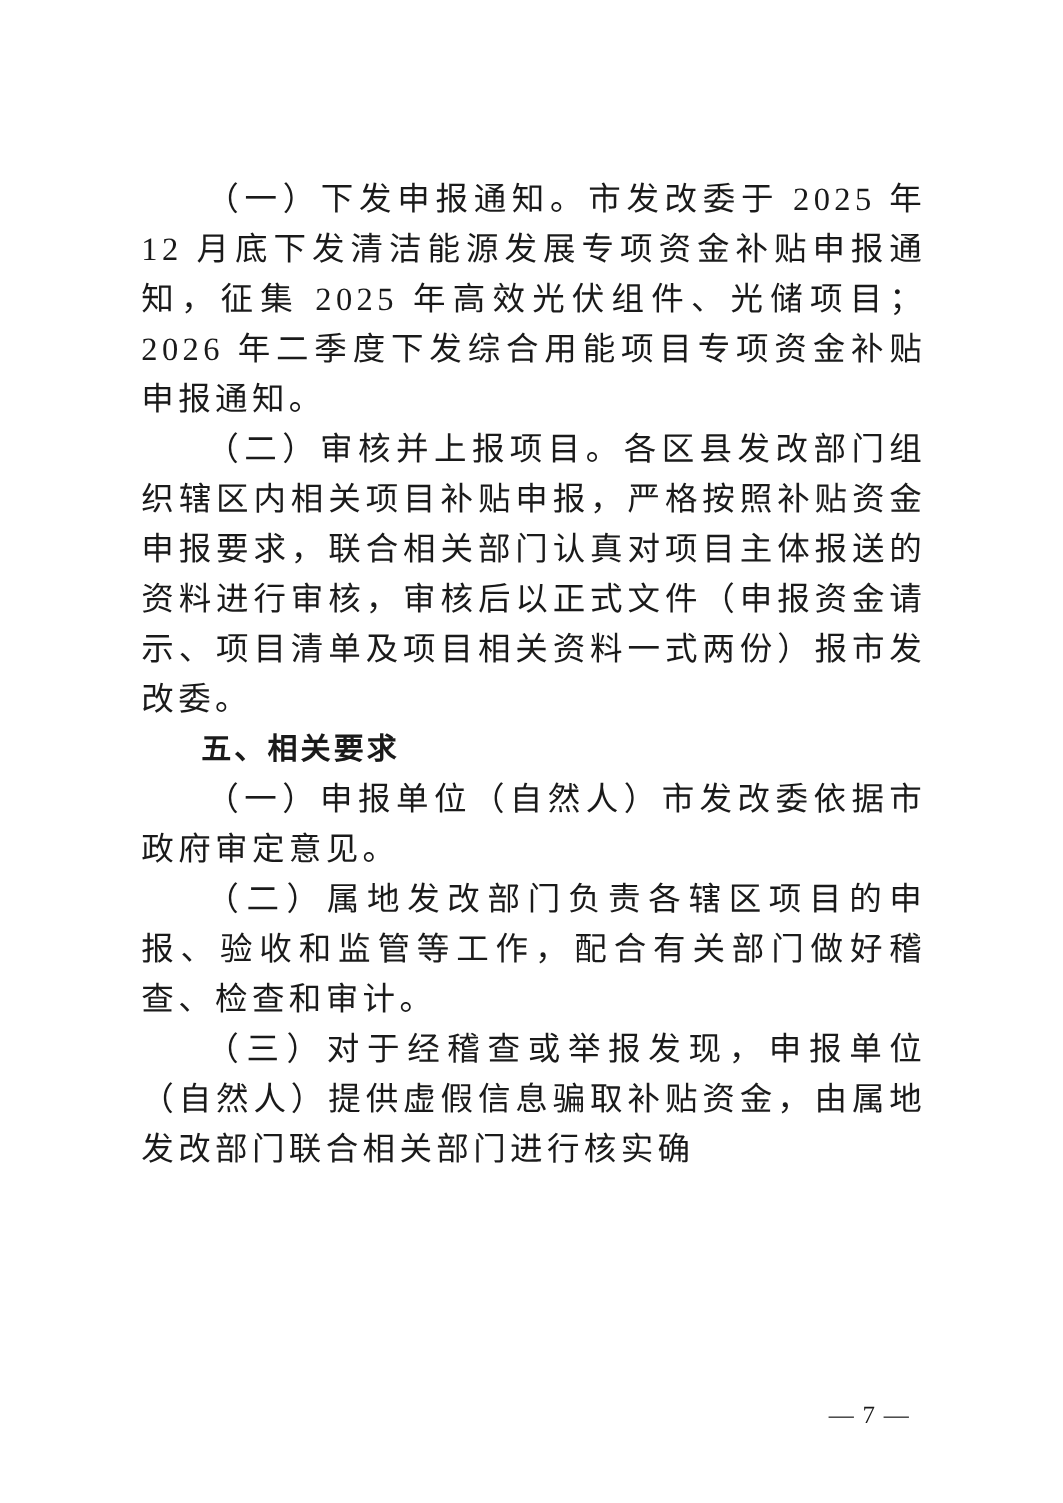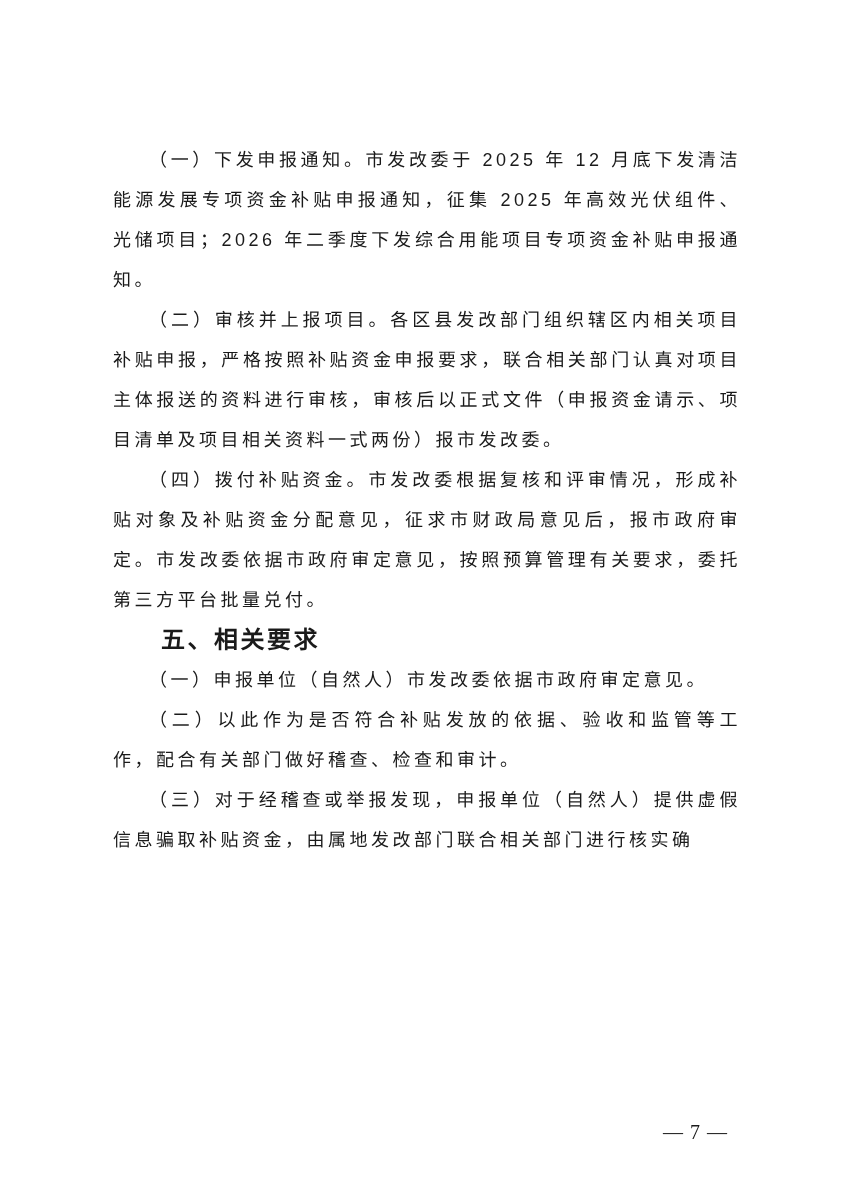--- a/index.html
+++ b/index.html
@@ -17,27 +17,27 @@
   }
   .content {
     position: absolute;
     left: 113px;
     top: 140px;
     width: 628px;
   }
   .para {
     margin: 0;
     padding: 0;
-    font-size: 18px;
+    font-size: 26px;
     line-height: 40px;
     color: #1a1a1a;
     text-align: justify;
     text-indent: 2em;
     letter-spacing: 3.5px;
-    font-family: Liberation Sans, sans-serif;
+    font-family: Liberation Serif, serif;
   }
   .heading {
     font-family: "Liberation Sans", "DejaVu Sans", sans-serif;
     font-weight: 700;
     letter-spacing: 2.5px;
     font-size: 24px;
   }
   .page-number {
     position: absolute;
     top: 1120px;
@@ -49,20 +49,19 @@
     font-family: "Liberation Serif", "DejaVu Serif", serif;
   }
 </style>
 </head>
 <body>
 
 <div class="page">
   <div class="content">
     <p class="para">（一）下发申报通知。市发改委于 2025 年 12 月底下发清洁能源发展专项资金补贴申报通知，征集 2025 年高效光伏组件、光储项目；2026 年二季度下发综合用能项目专项资金补贴申报通知。</p>
     <p class="para">（二）审核并上报项目。各区县发改部门组织辖区内相关项目补贴申报，严格按照补贴资金申报要求，联合相关部门认真对项目主体报送的资料进行审核，审核后以正式文件（申报资金请示、项目清单及项目相关资料一式两份）报市发改委。</p>
-    <p class="para">（四）拨付补贴资金。市发改委根据复核和评审情况，形成补贴对象及补贴资金分配意见，征求市财政局意见后，报市政府审定。市发改委依据市政府审定意见，按照预算管理有关要求，委托第三方平台批量兑付。</p>
     <p class="para heading">五、相关要求</p>
     <p class="para">（一）申报单位（自然人）市发改委依据市政府审定意见。</p>
-    <p class="para">（二）以此作为是否符合补贴发放的依据、验收和监管等工作，配合有关部门做好稽查、检查和审计。</p>
+    <p class="para">（二）属地发改部门负责各辖区项目的申报、验收和监管等工作，配合有关部门做好稽查、检查和审计。</p>
     <p class="para">（三）对于经稽查或举报发现，申报单位（自然人）提供虚假信息骗取补贴资金，由属地发改部门联合相关部门进行核实确</p>
   </div>
   <div class="page-number">— 7 —</div>
 </div>
 
 </body></html>

